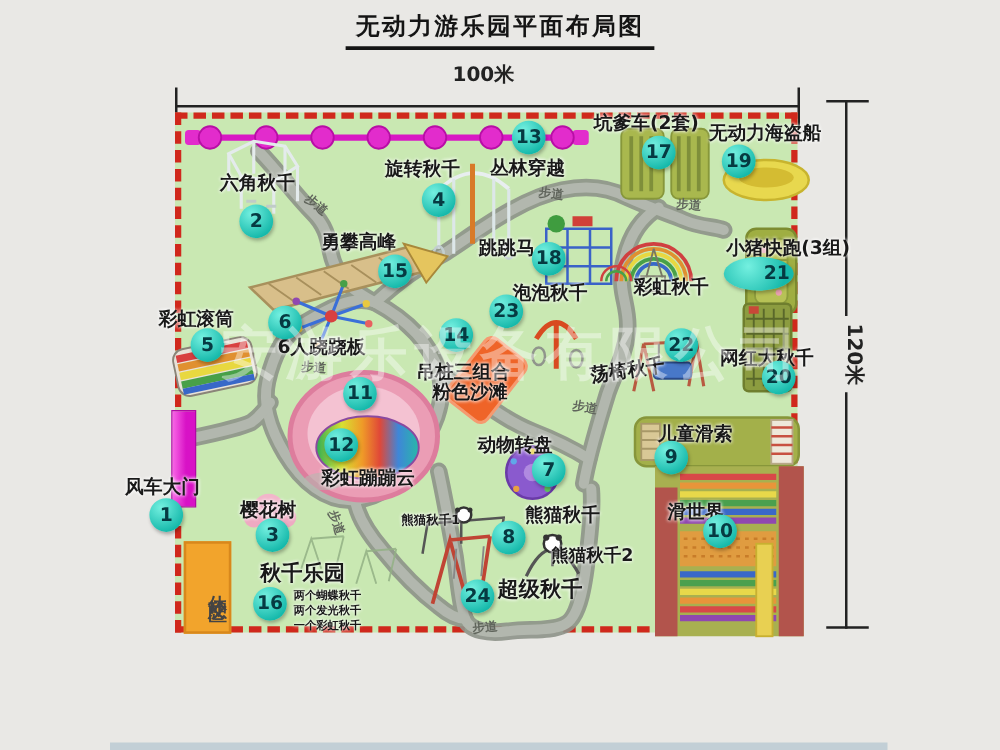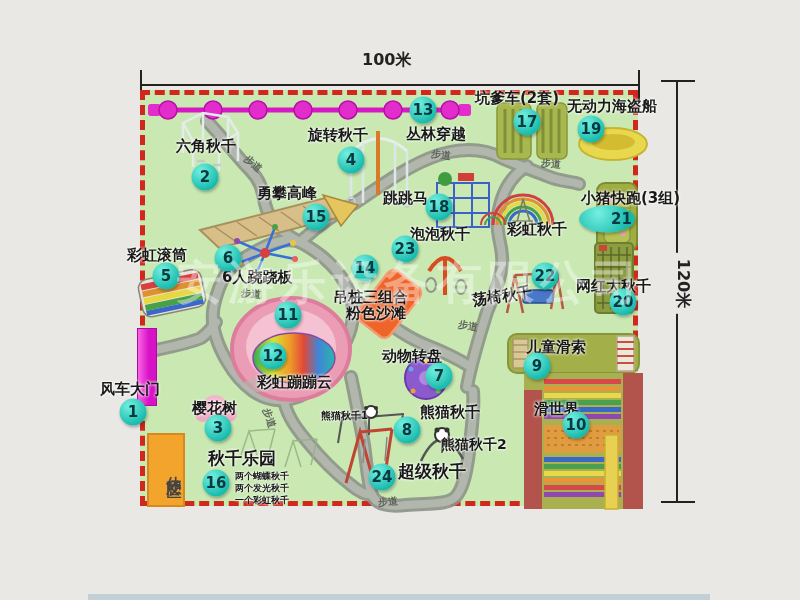--- a/index.html
+++ b/index.html
@@ -47,20 +47,21 @@
   .yellow{height:2px;background:#b99c42;}
   #road-label{position:absolute;width:100%;top:0;height:64px;line-height:64px;text-align:center;
         font-size:34px;font-weight:bold;color:#111;letter-spacing:42px;text-indent:42px;}
   #bottomstrip{position:absolute;left:88px;top:594px;width:622px;height:6px;background:#c2cfd6;}
 </style>
 </head>
 <body>
 
 <div id="stage">
 
+  <div id="title">无动力游乐园平面布局图</div>
 
   <div class="dimline" style="left:141px;top:84px;width:499px;height:2px;"></div>
   <div class="dimline" style="left:140px;top:70px;width:2px;height:32px;"></div>
   <div class="dimline" style="left:638px;top:70px;width:2px;height:32px;"></div>
   <div class="dimlabel" style="left:356px;top:50px;">100米</div>
 
   <div class="dimline" style="left:676px;top:81px;width:2px;height:422px;"></div>
   <div class="dimline" style="left:661px;top:80px;width:34px;height:2px;"></div>
   <div class="dimline" style="left:661px;top:501px;width:34px;height:2px;"></div>
   <div class="dimlabel" id="dim-v-label" style="left:652px;top:273px;">120米</div>
@@ -318,21 +319,21 @@
         <div class="poi-label" style="left: 275px; top: 308px;">熊猫秋千</div>
         <div class="badge" style="left: 392px; top: 271px;">9</div>
         <div class="poi-label" style="left: 381px; top: 243px;">儿童滑索</div>
         <div class="badge" style="left: 431px; top: 330px;">10</div>
         <div class="poi-label" style="left: 389px; top: 305px;">滑世界</div>
         <div class="badge" style="left: 143px; top: 220px;">11</div>
         <div class="poi-label" style="left: 156px; top: 209px; margin-left: 45px;">粉色沙滩</div>
         <div class="badge" style="left: 128px; top: 261px;">12</div>
         <div class="poi-label" style="left: 112px; top: 278px;">彩虹蹦蹦云</div>
         <div class="badge" style="left: 278px; top: 15px;">13</div>
-        <div class="poi-label" style="left: 247px; top: 30px; margin-left: 14px;">丛林穿越</div>
+        <div class="poi-label" style="left: 247px; top: 30px;">丛林穿越</div>
         <div class="badge" style="left: 220px; top: 173px;">14</div>
         <div class="poi-label" style="left: 188px; top: 193px;">吊桩三组合</div>
         <div class="badge" style="left: 171px; top: 122px;">15</div>
         <div class="poi-label" style="left: 112px; top: 89px;">勇攀高峰</div>
         <div class="badge" style="left: 71px; top: 388px;">16</div>
         <div class="poi-label" style="left: 63px; top: 352px; font-size: 17px;">秋千乐园</div>
         <div class="badge" style="left: 382px; top: 27px;">17</div>
         <div class="poi-label" style="left: 330px; top: -6px;">坑爹车(2套)</div>
         <div class="badge" style="left: 294px; top: 112px;">18</div>
         <div class="poi-label" style="left: 238px; top: 94px;">跳跳马</div>

